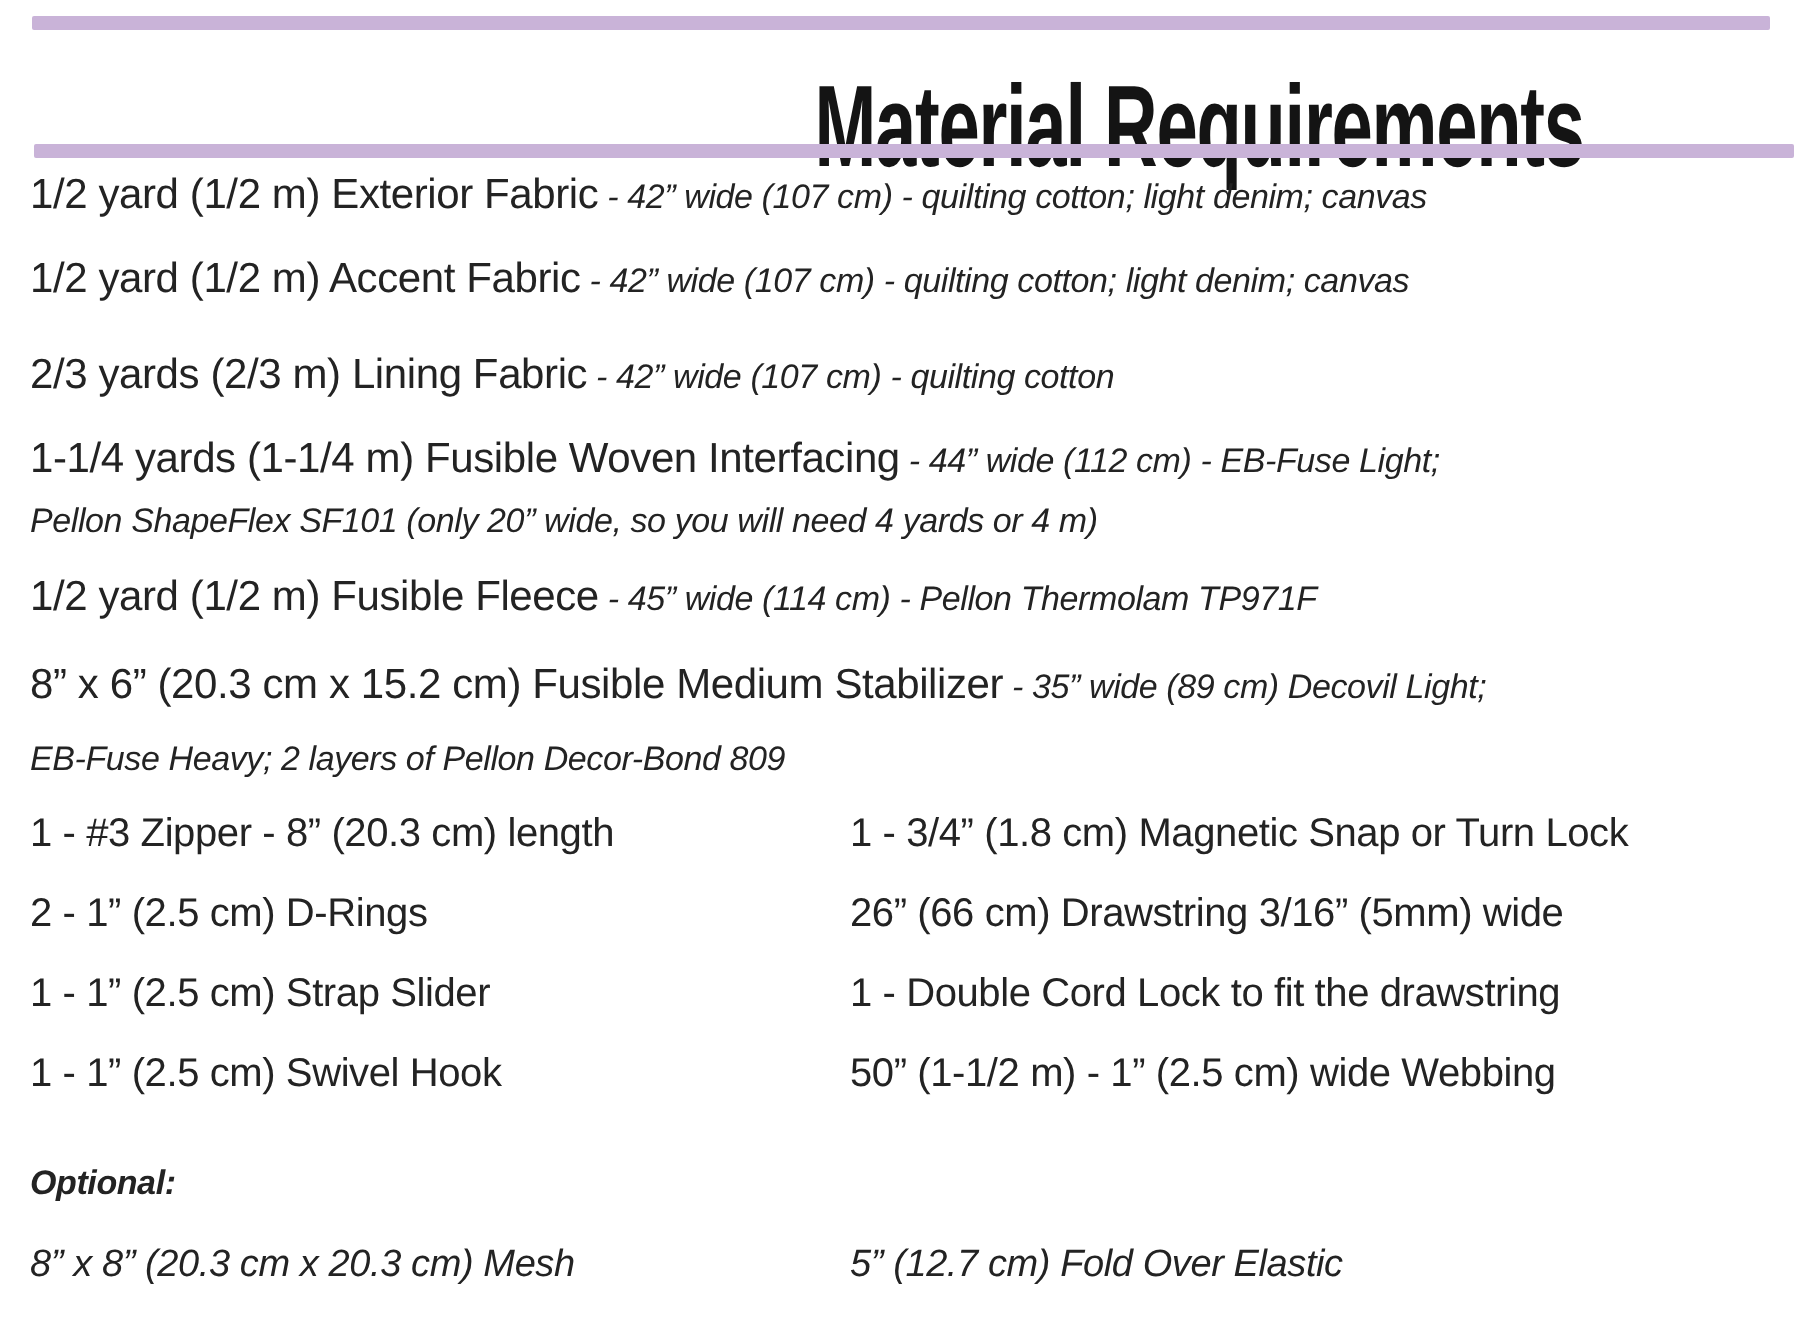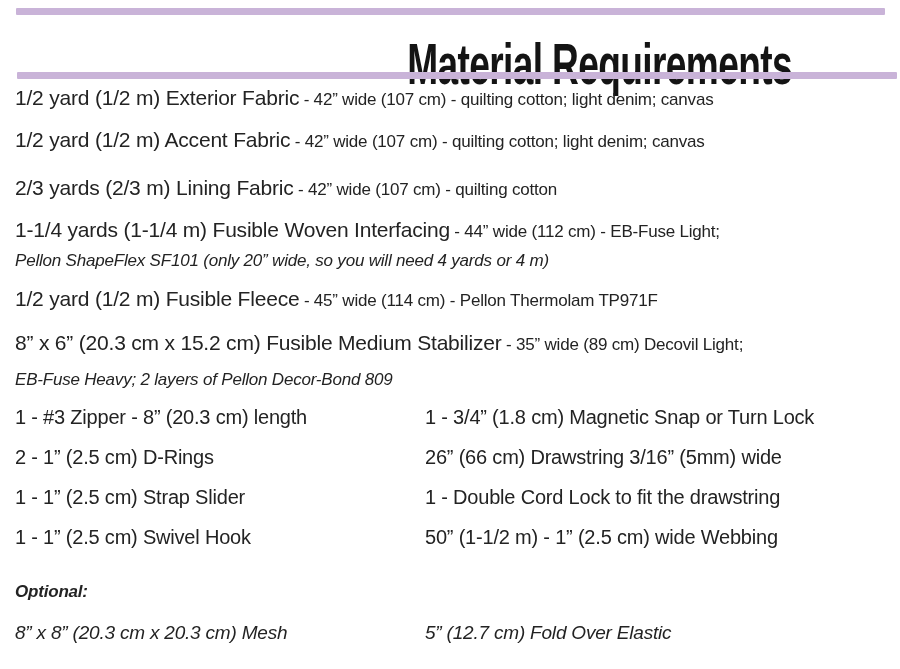--- a/index.html
+++ b/index.html
@@ -39,20 +39,21 @@
     position:absolute; top:86px; left:15px; right:6px;
   }
   .mat-line { white-space:nowrap; }
   .mat-main {
     font-size:21px;
     line-height:24px;
     letter-spacing:-0.2px;
   }
   .mat-spec {
     font-size:17px;
+    font-style:italic;
     letter-spacing:-0.2px;
   }
   .mat-cont {
     font-size:17px;
     font-style:italic;
     line-height:22px;
     letter-spacing:-0.2px;
   }
   .m1 { margin-bottom:18px; }
   .m2 { margin-bottom:24px; }

